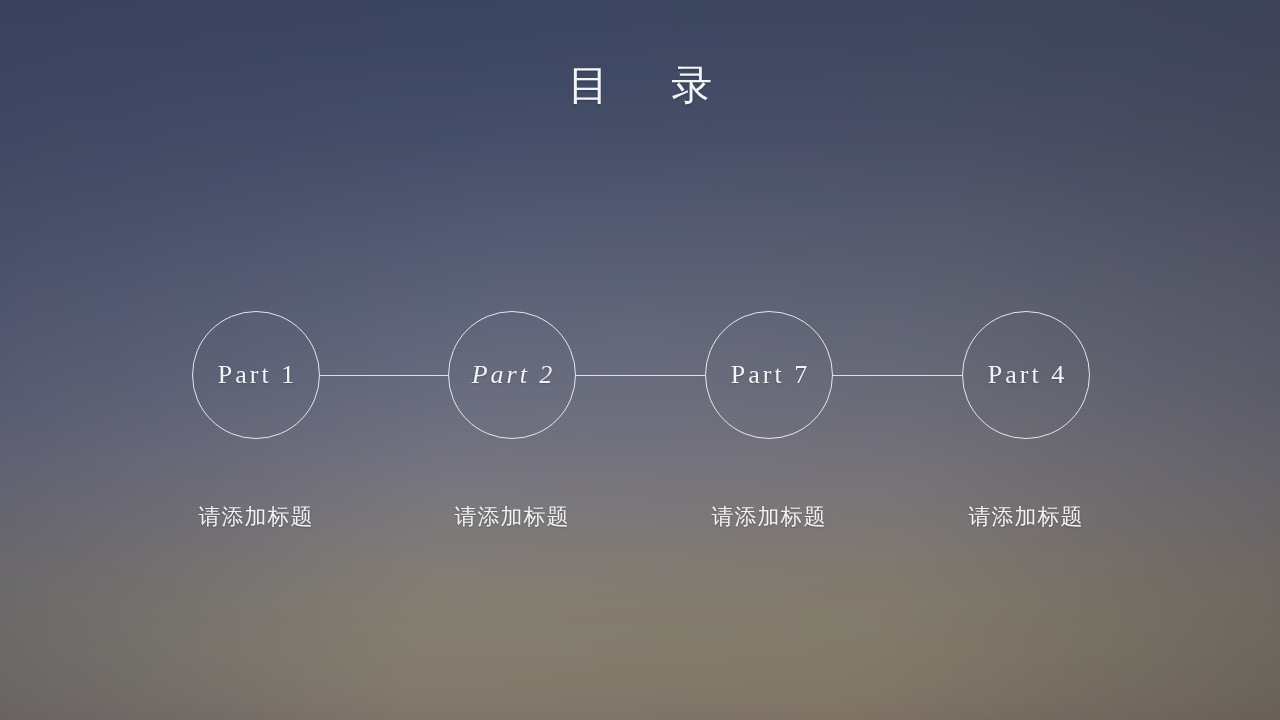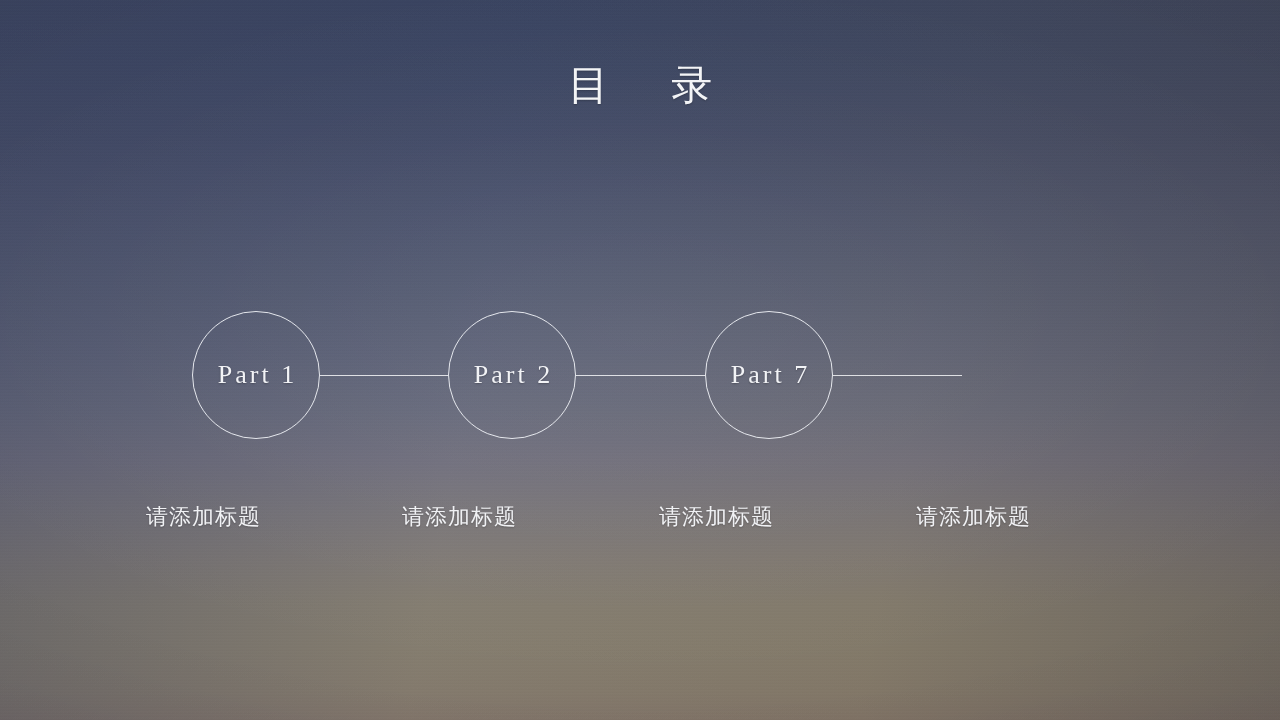--- a/index.html
+++ b/index.html
@@ -132,21 +132,21 @@
     font-size: 26px;
     color: #f2f3f6;
     letter-spacing: 3px;
     text-indent: 3px;
     text-shadow: 0 1px 2px rgba(0,0,0,0.24);
   }
   .caption {
     position: absolute;
     top: 501px;
     width: 220px;
-    text-align: left;
+    text-align: center;
     font-family: Liberation Sans, sans-serif;
     font-size: 22px;
     line-height: 32px;
     color: #f0f1f4;
     letter-spacing: 1px;
     text-shadow: 0 1px 2px rgba(0,0,0,0.22);
   }
 </style>
 </head>
 <body>
@@ -163,27 +163,31 @@
   <div id="diagram">
 
     <div class="connector" style="left:320px; width:128px;"></div>
     <div class="connector" style="left:576px; width:129px;"></div>
     <div class="connector" style="left:833px; width:129px;"></div>
 
     <div class="node" style="left:192px;">
       <div class="circle"></div>
       <div class="node-label">Part 1</div>
     </div>
-    <div class="node" style="left:448px;">
+    <div class="node" style="left:448px;font-style:italic;">
       <div class="circle"></div>
       <div class="node-label">Part 2</div>
     </div>
     <div class="node" style="left:705px;">
       <div class="circle"></div>
       <div class="node-label">Part 7</div>
+    </div>
+    <div class="node" style="left:962px;">
+      <div class="circle"></div>
+      <div class="node-label">Part 4</div>
     </div>
 
     <div class="caption" style="left:146px;">请添加标题</div>
     <div class="caption" style="left:402px;">请添加标题</div>
     <div class="caption" style="left:659px;">请添加标题</div>
     <div class="caption" style="left:916px;">请添加标题</div>
 
   </div>
 </div>
 

